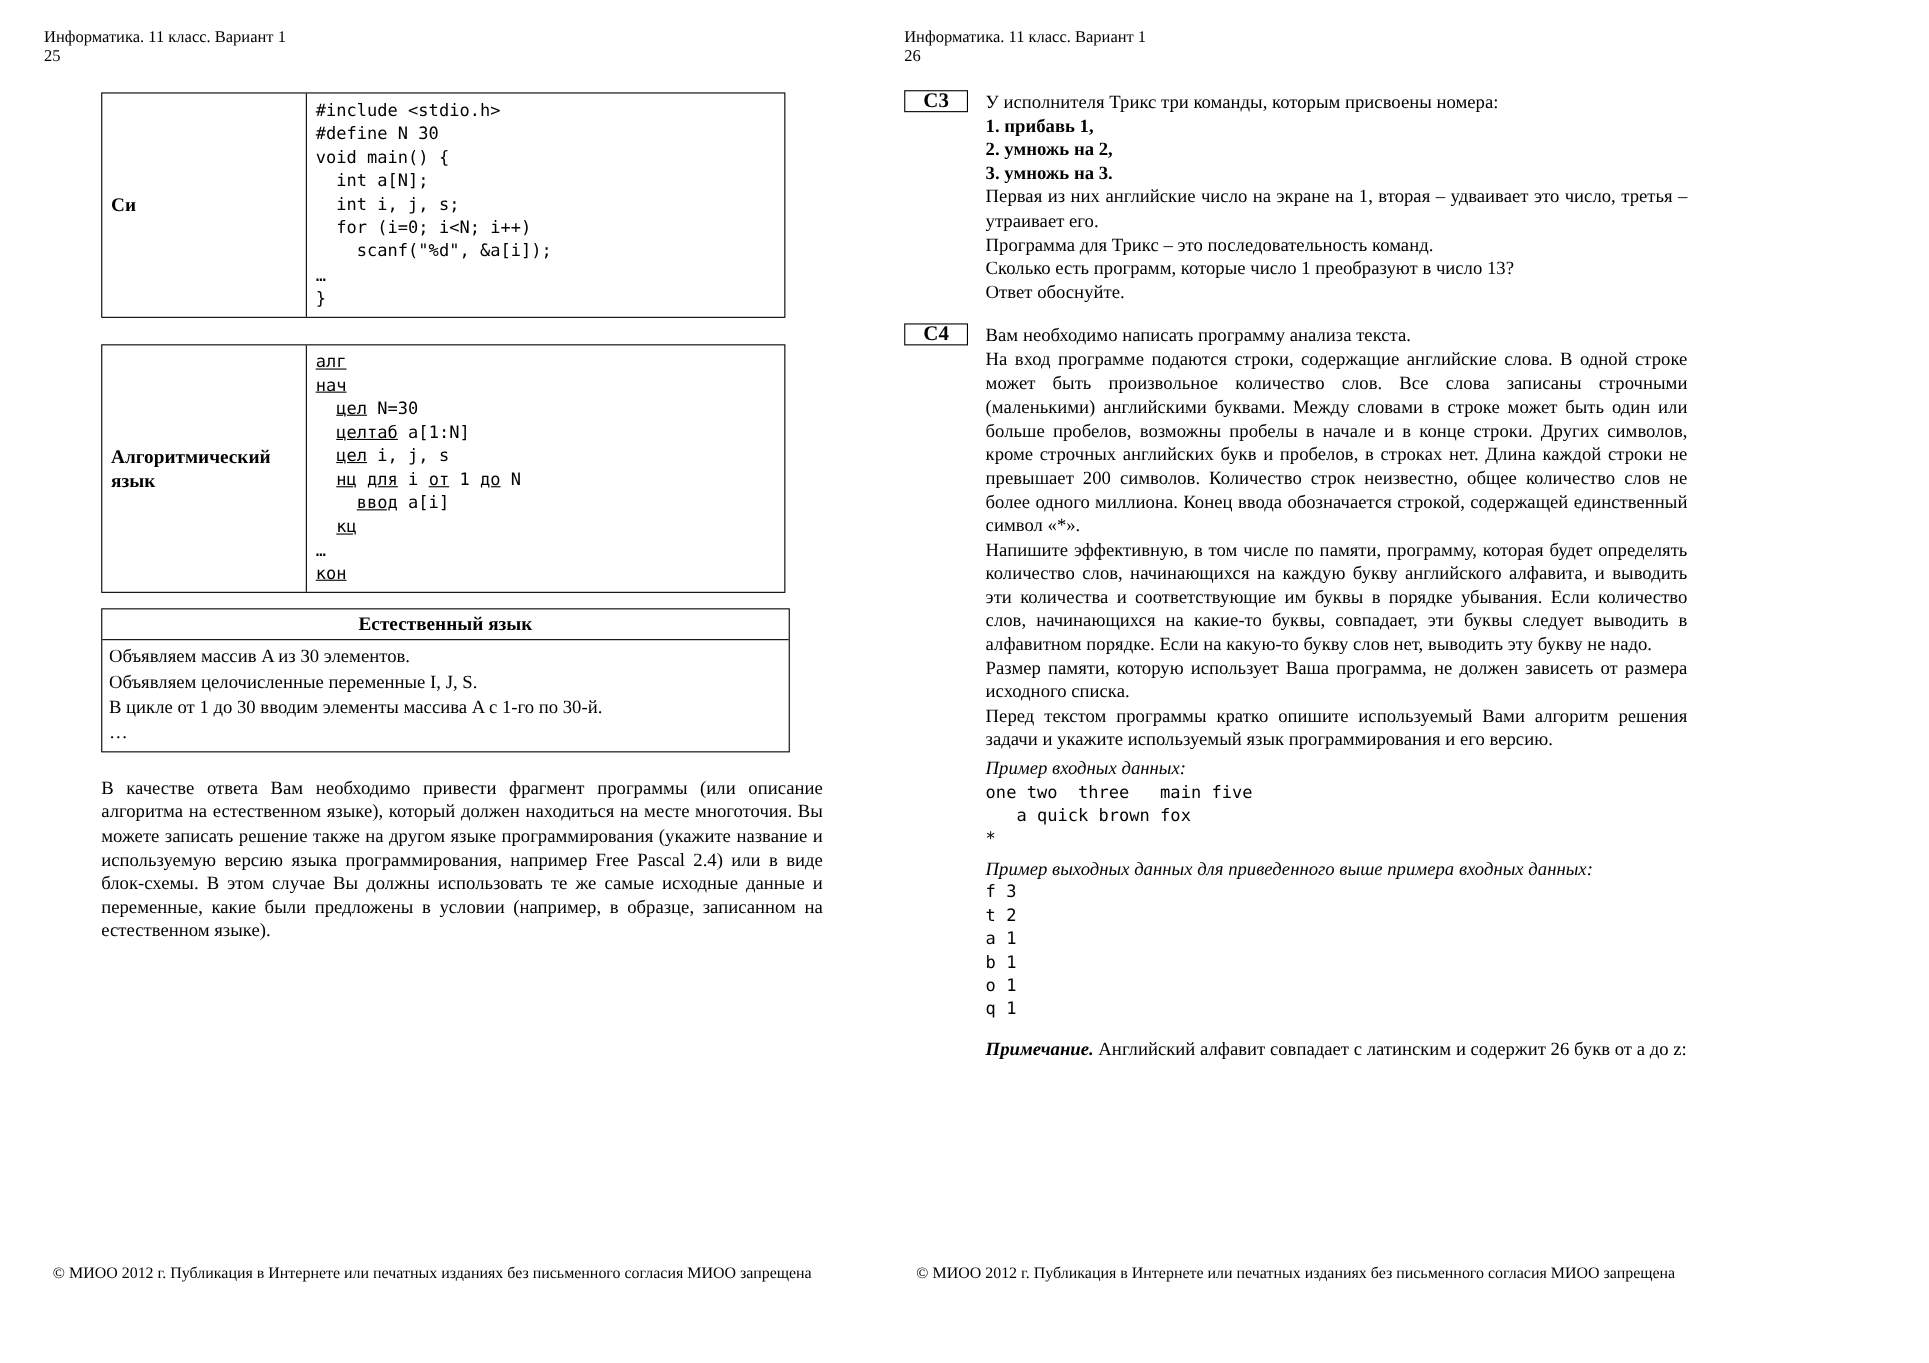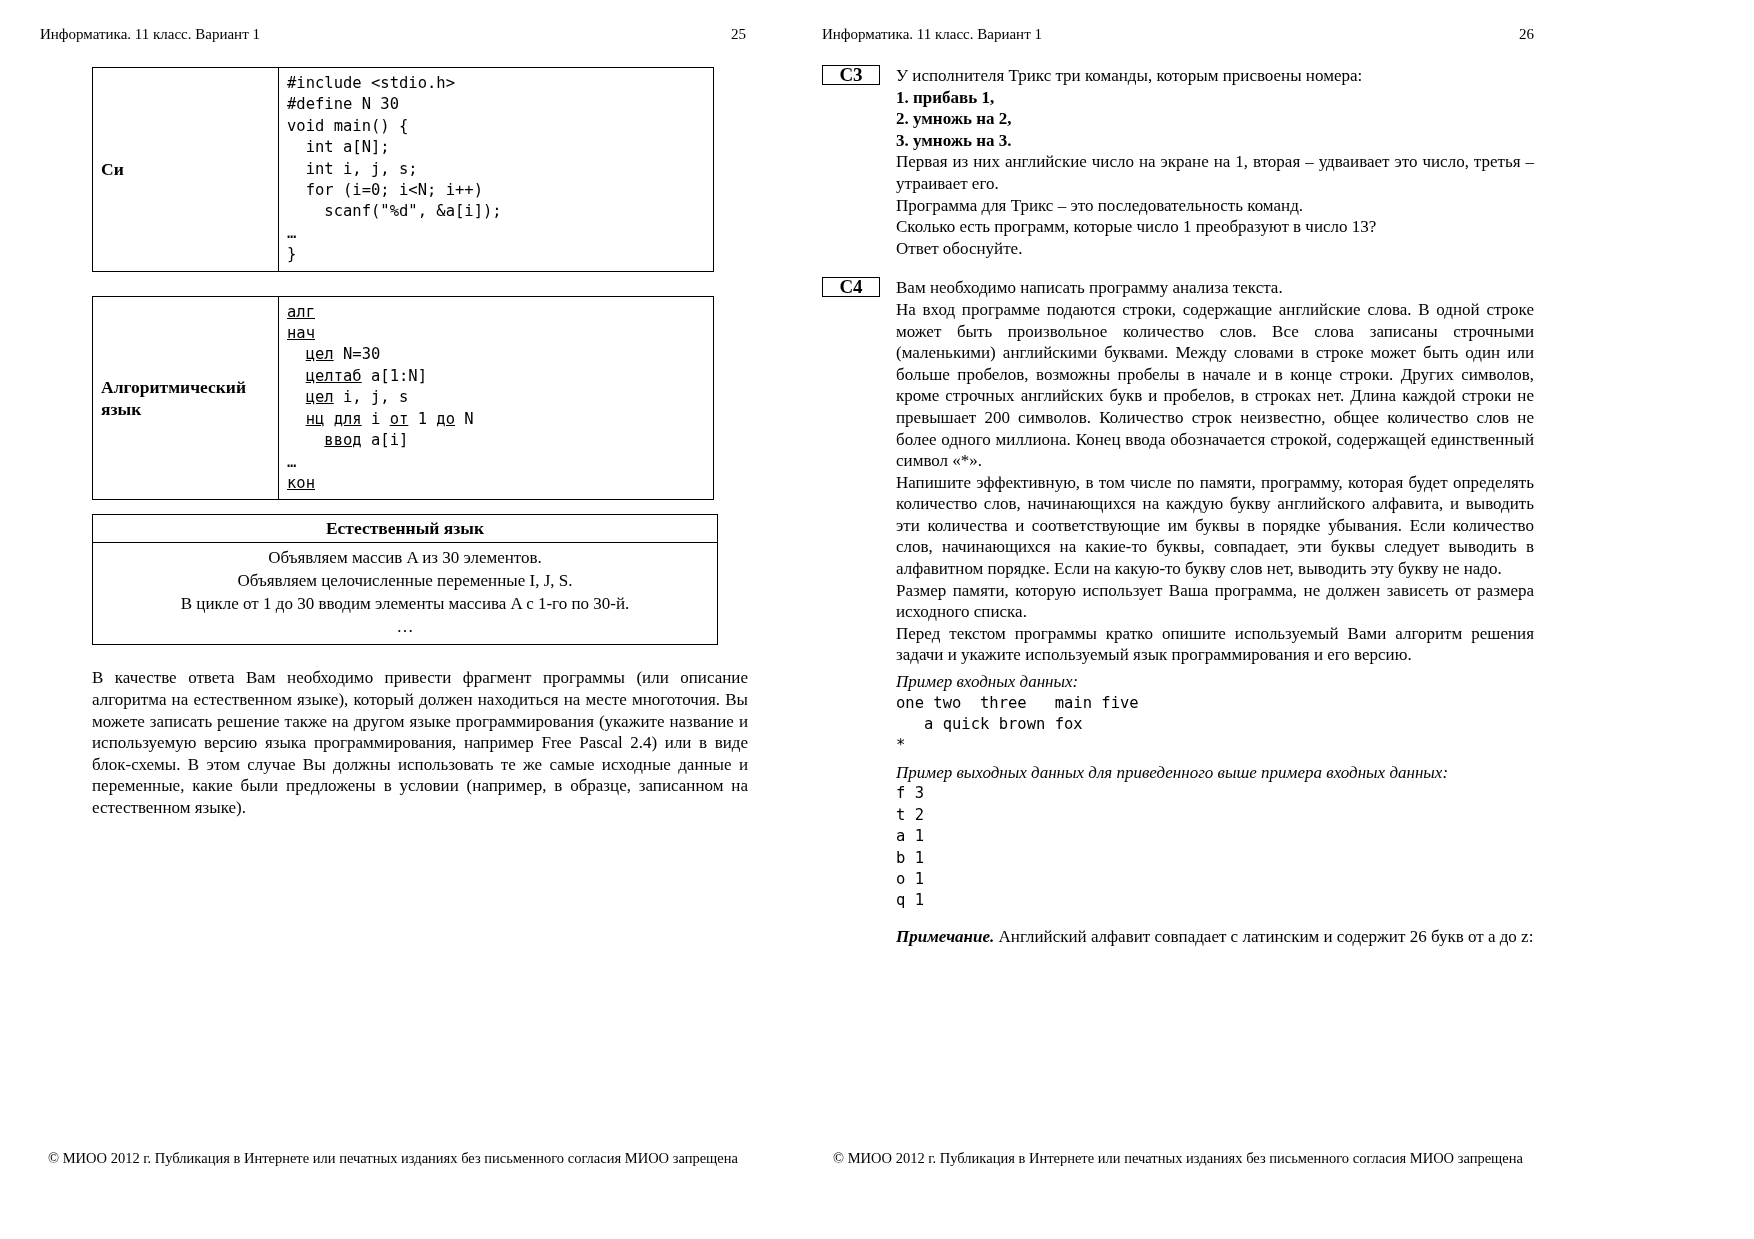--- a/index.html
+++ b/index.html
@@ -7,21 +7,21 @@
   body {
     width: 1754px; height: 1239px;
     color: #000;
     font-family: "Liberation Serif", serif;
   }
   .spread { display: flex; width: 1754px; height: 1239px; background: #fff; }
   .page { position: relative; height: 1239px; }
   .page-left  { width: 805px; padding: 26px 0 0 40px; }
   .page-right { width: 949px; padding: 26px 0 0 17px; }
 
-  .page-header { display: flex; justify-content: space-between; font-size: 15px; }
+  .page-header { display: flex; justify-content: space-between; font-size: 15px; flex-direction: column; }
   .page-left  .page-header { width: 706px; }
   .page-right .page-header { width: 712px; }
 
   .content { margin-top: 24px; }
   .page-left .content { margin-left: 52px; width: 626px; }
 
   .tbox { display: flex; border: 1px solid #000; margin-bottom: 24px; width: 622px; }
   .tbox.algo { margin-bottom: 14px; }
   .label-cell {
     width: 186px; border-right: 1px solid #000;
@@ -34,21 +34,21 @@
     font-size: 15.5px; line-height: 21.4px; white-space: pre;
   }
   .code-line .u { text-decoration: underline; }
 
   .nbox { border: 1px solid #000; width: 626px; }
   .nbox-title {
     text-align: center; font-weight: bold; font-size: 17.5px;
     padding: 3px 0; border-bottom: 1px solid #000;
   }
   .nbox-body { padding: 3px 6px 6px; }
-  .nbox-line { font-size: 17px; line-height: 23px; text-align: center; }
+  .nbox-line { font-size: 17px; line-height: 23px; }
 
   .answer-par {
     margin-top: 22px; width: 656px;
     font-size: 17px; line-height: 21.6px; text-align: justify;
   }
 
   .tasks { margin-top: 22px; width: 712px; }
   .task { display: flex; gap: 16px; margin-bottom: 18px; }
   .task-label {
     flex: 0 0 58px; height: 20px; border: 1.5px solid #000;
@@ -104,20 +104,21 @@
         <div class="label-cell">Алгоритмический язык</div>
         <div class="code-cell">
           <div>
               <div class="code-line"><span class="u">алг</span></div>
               <div class="code-line"><span class="u">нач</span></div>
               <div class="code-line"><span>  </span><span class="u">цел</span><span> N=30</span></div>
               <div class="code-line"><span>  </span><span class="u">целтаб</span><span> a[1:N]</span></div>
               <div class="code-line"><span>  </span><span class="u">цел</span><span> i, j, s</span></div>
               <div class="code-line"><span>  </span><span class="u">нц</span><span> </span><span class="u">для</span><span> i </span><span class="u">от</span><span> 1 </span><span class="u">до</span><span> N</span></div>
               <div class="code-line"><span>    </span><span class="u">ввод</span><span> a[i]</span></div>
+              <div class="code-line"><span>  </span><span class="u">кц</span></div>
               <div class="code-line"><span>…</span></div>
               <div class="code-line"><span class="u">кон</span></div>
             </div>
         </div>
       </div>
 
       <div class="nbox">
         <div class="nbox-title">Естественный язык</div>
         <div class="nbox-body">
             <div class="nbox-line">Объявляем массив A из 30 элементов.</div>

